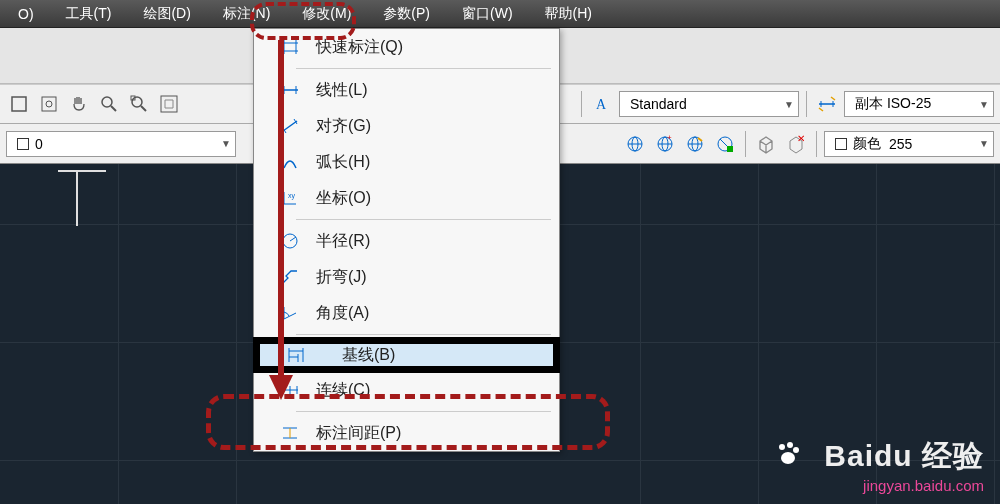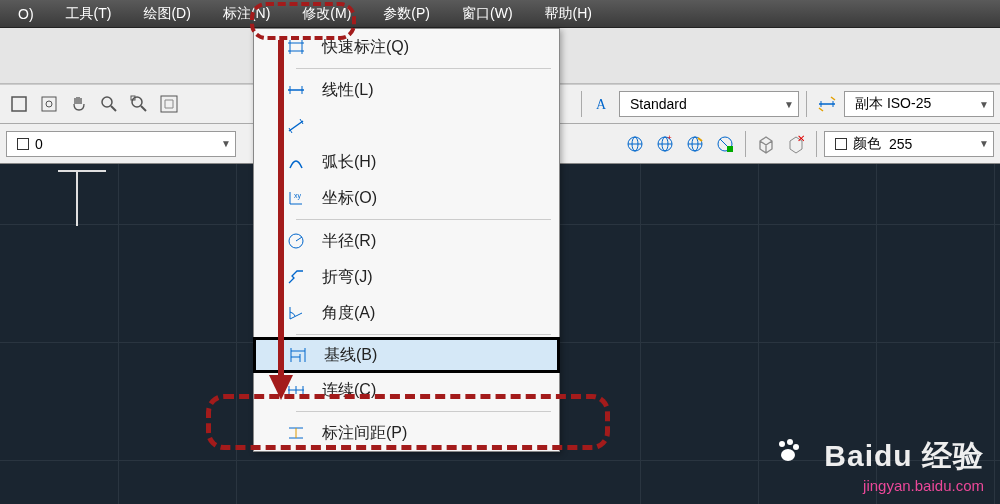--- a/index.html
+++ b/index.html
@@ -22,32 +22,32 @@
     
     .canvas { position: absolute; top: 164px; left: 0; right: 0; bottom: 0; background: #1a2530; }
     .grid-line-v { position: absolute; top: 0; bottom: 0; width: 1px; background: #2a3540; }
     .grid-line-h { position: absolute; left: 0; right: 0; height: 1px; background: #2a3540; }
     
     .drawn-shape { position: absolute; top: 170px; left: 58px; }
     .drawn-shape .hline { width: 48px; height: 2px; background: #e0e0e0; }
     .drawn-shape .vline { width: 2px; height: 54px; background: #e0e0e0; margin-left: 18px; }
     
     .dropdown-menu { position: absolute; top: 28px; left: 253px; width: 307px; background: #f7f7f7; border: 1px solid #888; box-shadow: 2px 2px 6px rgba(0,0,0,0.3); z-index: 100; }
-    .menu-row { display: flex; align-items: center; height: 36px; padding: 0 26px; cursor: pointer; }
-    .menu-row.highlighted-row { background: #d5e8f7; border: 3px solid #000000; margin: -1px; }
+    .menu-row { display: flex; align-items: center; height: 36px; padding: 0 20px; cursor: pointer; }
+    .menu-row.highlighted-row { background: #d5e8f7; border: 7px solid #000000; margin: -1px; gap: 20px; }
     .menu-icon-col { width: 32px; display: flex; justify-content: center; color: #0066cc; }
     .menu-label { flex: 1; padding-left: 10px; font-size: 16px; color: #222; }
     .menu-separator { height: 1px; background: #ccc; margin: 3px 8px 3px 42px; }
     
     .annotation-menu-box { position: absolute; top: 2px; left: 250px; width: 106px; height: 38px; border: 4px dashed #a31b1b; border-radius: 16px; z-index: 200; pointer-events: none; }
     .annotation-arrow { position: absolute; top: 40px; left: 266px; z-index: 200; pointer-events: none; }
     .annotation-target-box { position: absolute; top: 394px; left: 206px; width: 404px; height: 56px; border: 5px dashed #a31b1b; border-radius: 18px; z-index: 200; pointer-events: none; }
     
     .watermark { position: absolute; bottom: 10px; right: 16px; color: #eee; text-align: right; z-index: 50; pointer-events: none; }
-    .watermark-main { font-size: 30px; font-weight: bold; letter-spacing: 1px; display: flex; gap: 22px; }
+    .watermark-main { font-size: 30px; font-weight: bold; letter-spacing: 1px; display: flex; align-items: center; gap: 22px; }
     .watermark-sub { font-size: 15px; color: #ec4899; }
     .paw { display: inline-block; }
     
     svg.ico { width: 20px; height: 20px; }
   </style>
 </head>
 <body>
 
 <div class="menubar">
   <div class="menu-item">O)</div>
@@ -226,20 +226,21 @@
     <span class="menu-label">线性(L)</span>
   </div>
   <div class="menu-row">
     <span class="menu-icon-col">
         <svg class="ico" viewBox="0 0 20 20">
           <line x1="3" y1="15" x2="17" y2="5" stroke="#06c" stroke-width="1.5"></line>
           <line x1="3" y1="12" x2="6" y2="17" stroke="#06c"></line>
           <line x1="14" y1="3" x2="17" y2="8" stroke="#06c"></line>
         </svg>
       </span>
+    <span class="menu-label">对齐(G)</span>
   </div>
   <div class="menu-row">
     <span class="menu-icon-col">
         <svg class="ico" viewBox="0 0 20 20">
           <path d="M4 16 Q10 2 16 16" fill="none" stroke="#06c" stroke-width="1.5"></path>
         </svg>
       </span>
     <span class="menu-label">弧长(H)</span>
   </div>
   <div class="menu-row">

